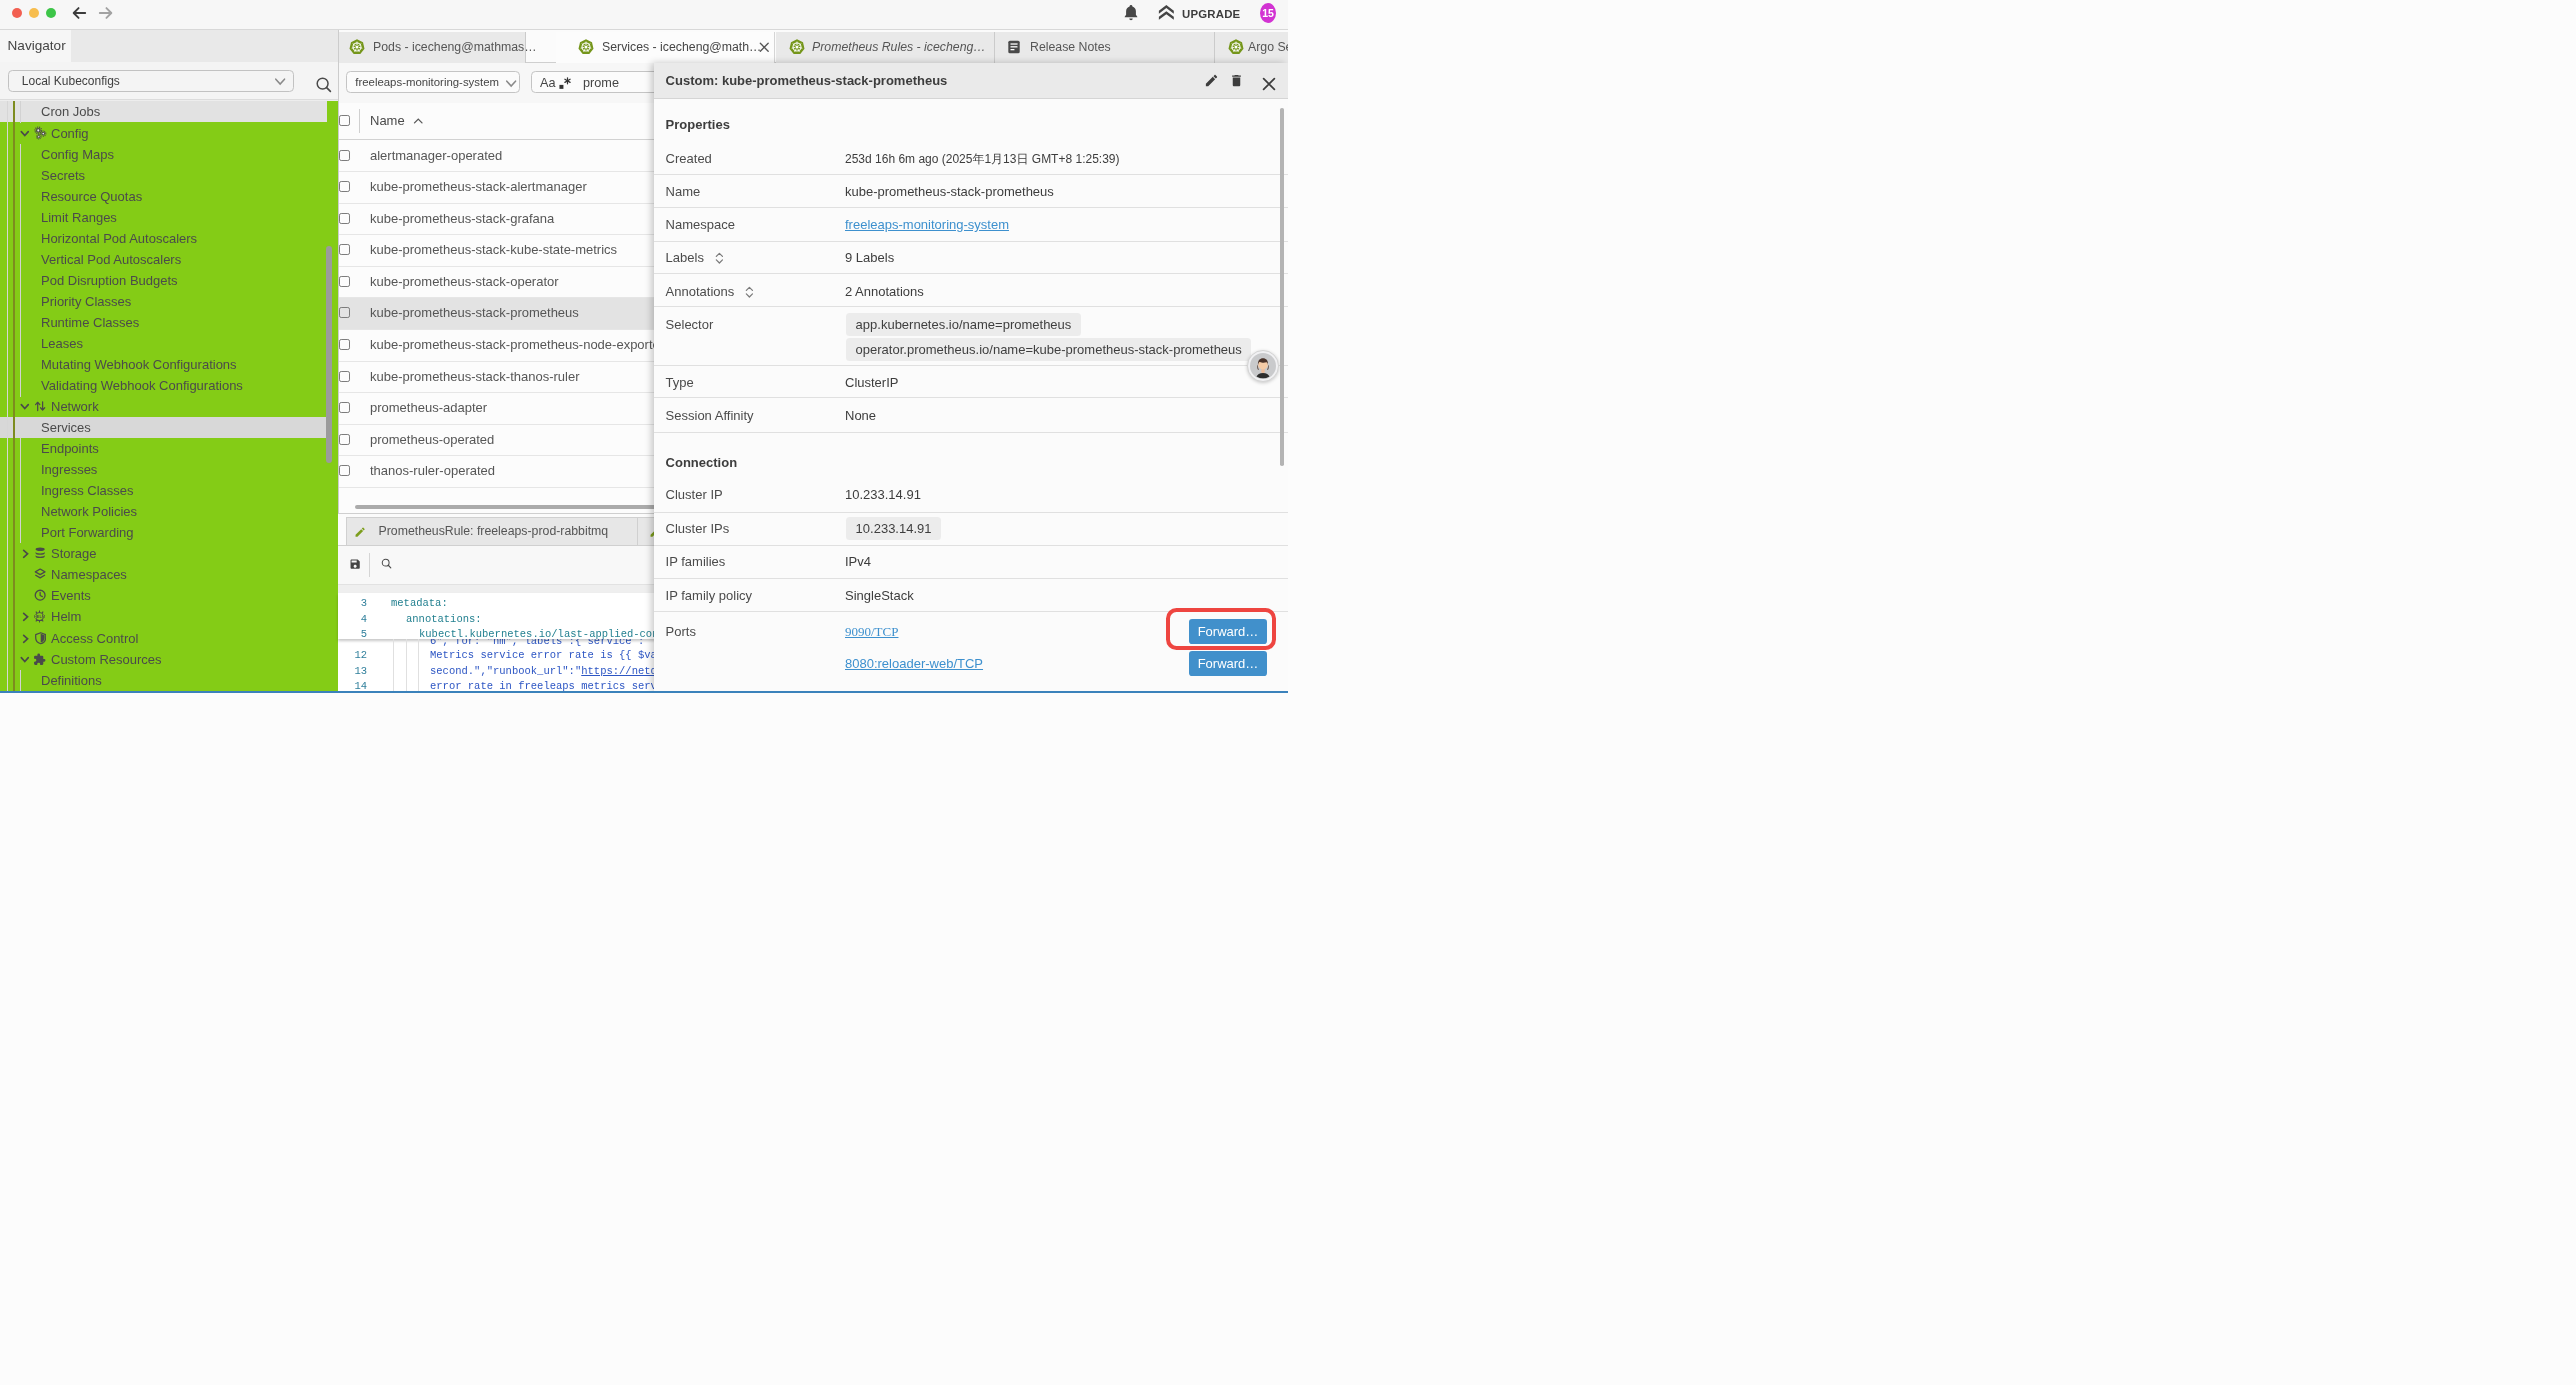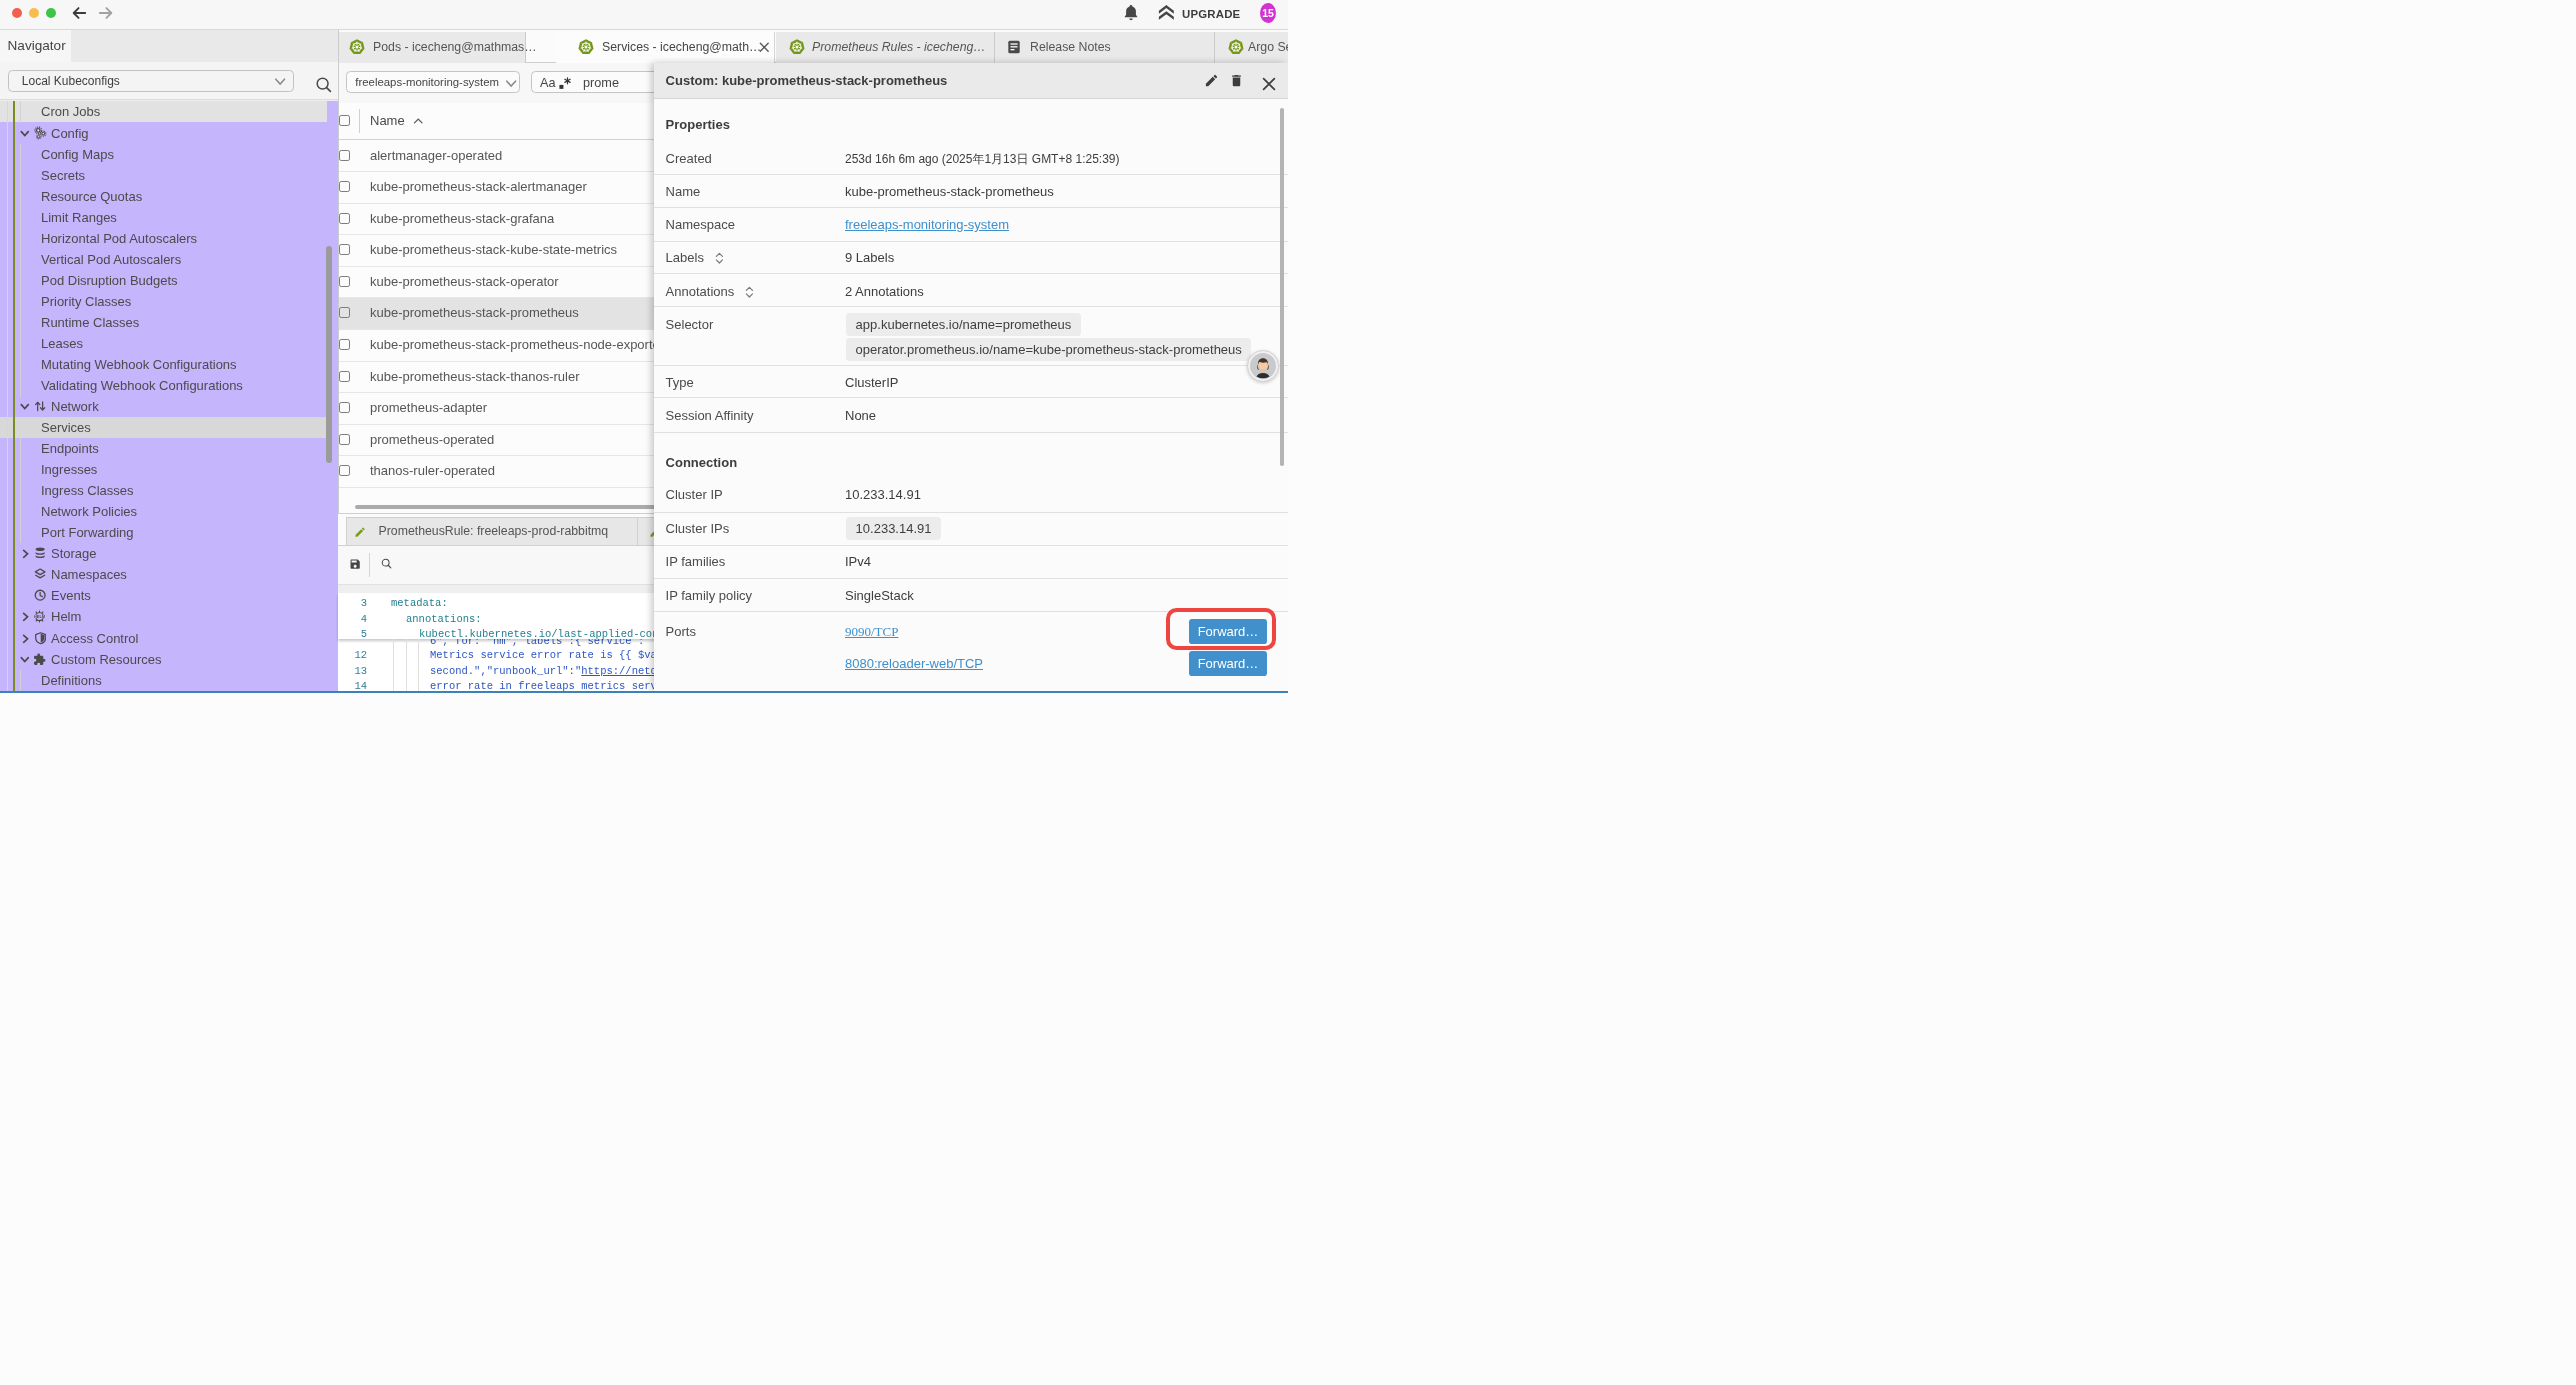--- a/index.html
+++ b/index.html
@@ -10,21 +10,21 @@
 
 #topbar { position:absolute; left:0; top:0; width:1288px; height:30px; background:#f7f7f7; border-bottom:0.9px solid #d8d8d8; }
 .tl { position:absolute; top:8px; width:10px; height:10px; border-radius:50%; }
 
 
 #sidebar { position:absolute; left:0; top:30px; width:338px; height:661px; background:#ededed; }
 #sideHead { position:absolute; left:0; top:0; width:338px; height:32px; background:#e9e9e9; }
 #navTab { position:absolute; left:0; top:0; width:71px; height:32px; background:#f6f6f6; color:#454545; font-size:13.6px; line-height:32px; padding-left:7.5px; }
 #sideSearch { position:absolute; left:0; top:32px; width:338px; height:38px; background:#f4f4f4; border-bottom:0.9px solid #dcdcdc; }
 #kubeSel { position:absolute; left:7.8px; top:8.2px; width:286px; height:22px; border:0.9px solid #c2c2c2; border-radius:4.4px; color:#3f3f3f; font-size:12px; line-height:20px; padding-left:13px; }
-#tree { position:absolute; left:0; top:71px; width:338px; height:591px; overflow:hidden; background:#c4b5fd; }
+#tree { position:absolute; left:0; top:71px; width:338px; height:591px; overflow:hidden; background:#84cc16; }
 .trow { position:absolute; left:0; width:338px; height:21px; line-height:21px; font-size:13px; color:#4b4b4b; white-space:nowrap; }
 .tlabel { position:absolute; top:0; }
 .gline { position:absolute; width:0.9px; background:#d2d2d2; }
 .tico { position:absolute; top:4.4px; }
 .tchev { position:absolute; top:6.1px; }
 
 
 #tabbar { position:absolute; left:338px; top:30px; width:950px; height:33px; background:#fbfbfb; border-bottom:0.9px solid #cfcfcf; }
 .tab { position:absolute; top:1.8px; height:31px; background:#e9e9e9; border-right:0.9px solid #cbcbcb; }
 .tab .ttxt { position:absolute; top:0; line-height:30px; font-size:12.3px; color:#565656; white-space:nowrap; overflow:hidden; }

